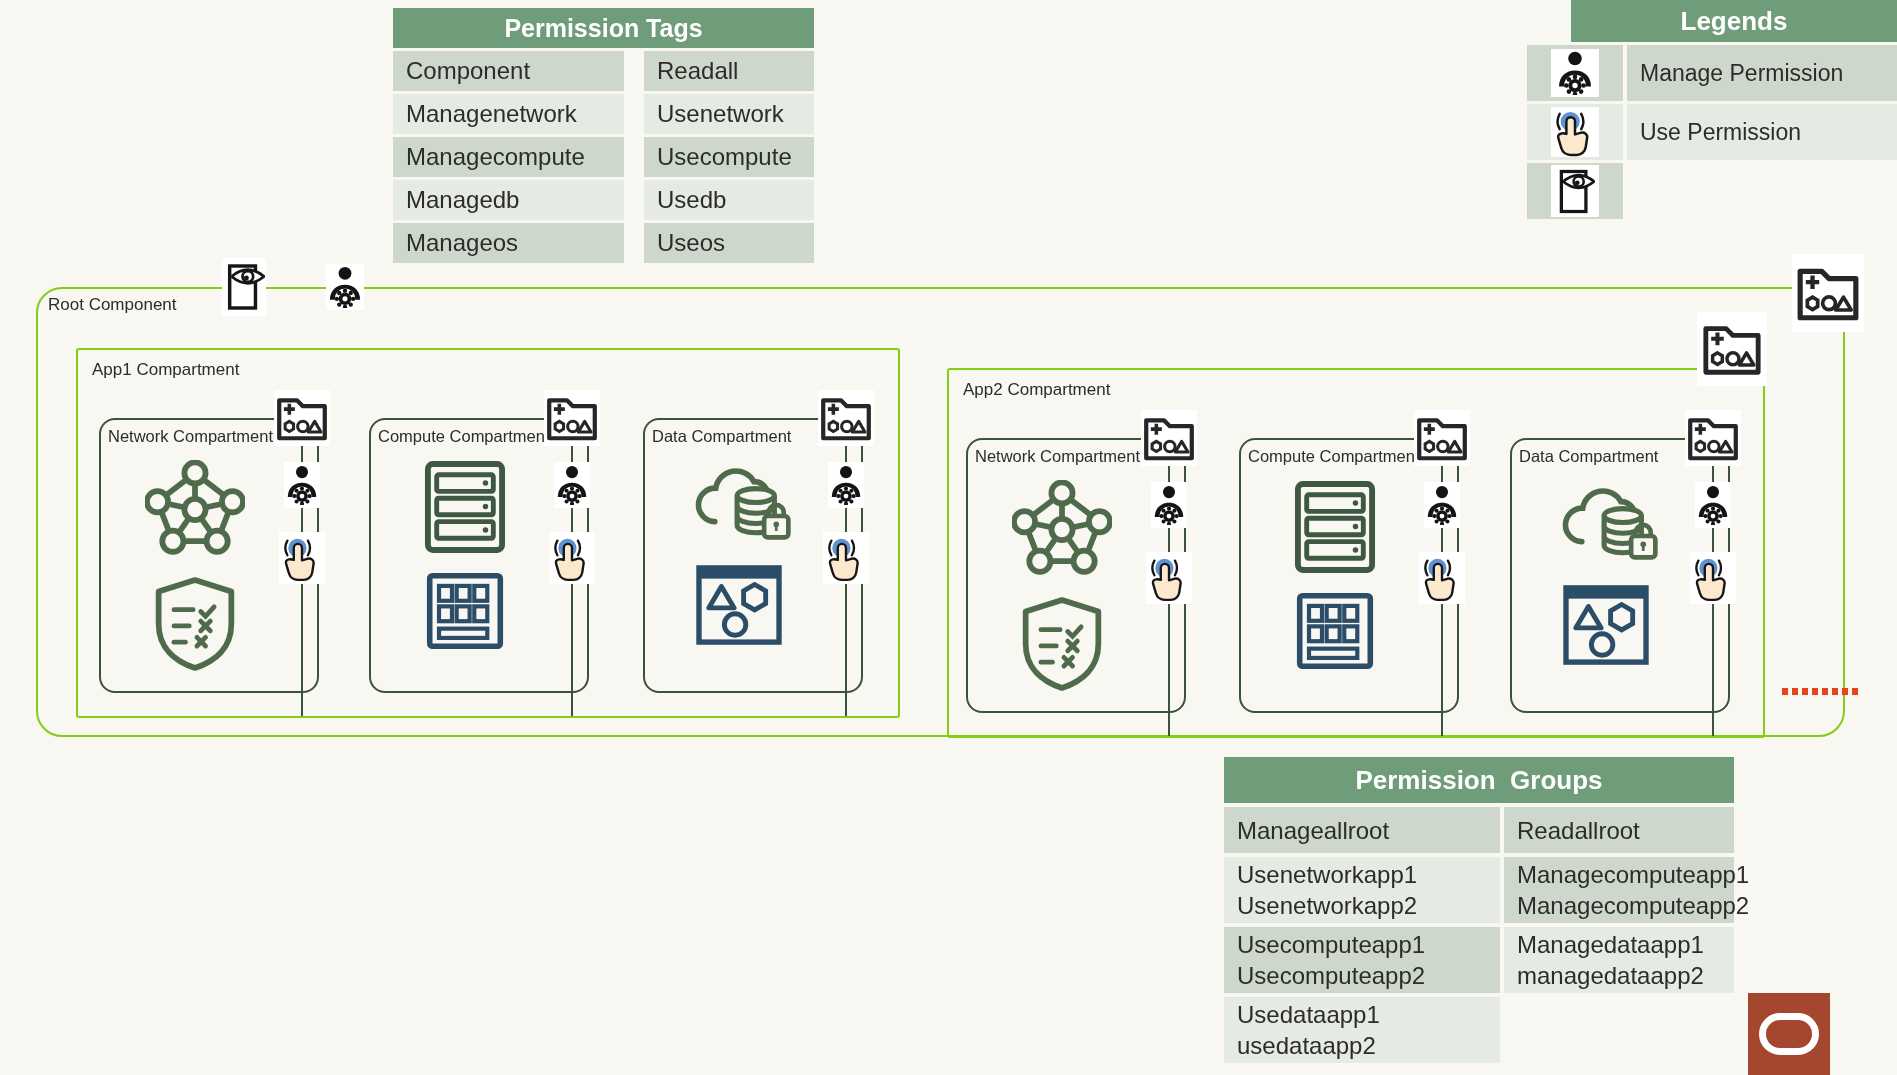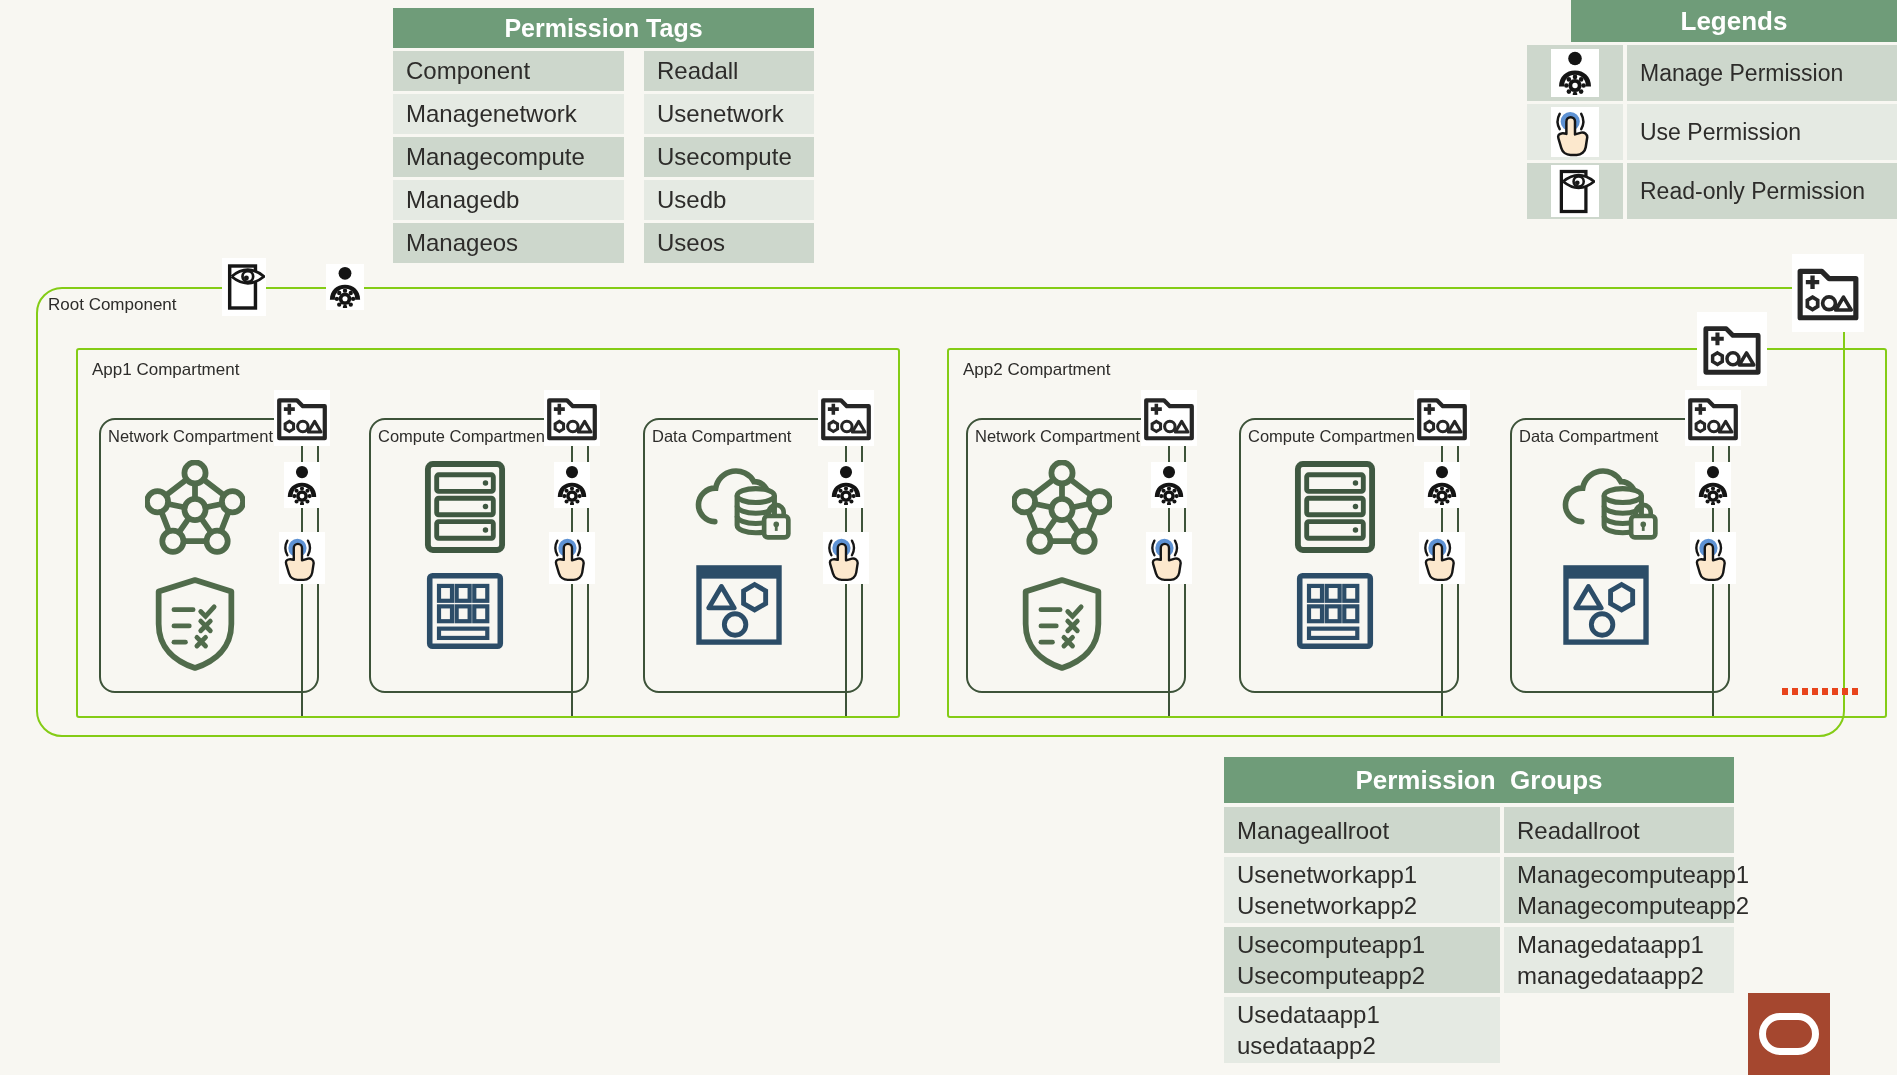--- a/index.html
+++ b/index.html
@@ -29,21 +29,21 @@
   .groups .thead{height:46px;font-size:26px;}
   .groups .cell{font-size:24px;line-height:31px;}
   .groups .r1{height:46px;}
   .groups .rr{height:66px;}
 
   
   .obox{position:absolute;border:2px solid #84cc16;box-sizing:border-box;}
   .root{left:36px;top:287px;width:1809px;height:450px;border-radius:26px;}
   .appbox{border-radius:3px;top:59px;height:370px;}
   .app1{left:38px;width:824px;}
-  .app2{left:909px;width:940px;}
+  .app2{left:909px;width:818px;margin-top:20px;}
   .comp{position:absolute;top:68px;width:220px;height:275px;border:2px solid #3D5339;
         border-radius:16px;box-sizing:border-box;}
   .boxlabel{position:absolute;left:10px;top:6px;font-size:17px;white-space:nowrap;}
   .complabel{position:absolute;left:7px;top:7px;font-size:16.5px;white-space:nowrap;}
   .comp-icons{position:absolute;left:0;top:40px;width:188px;display:flex;flex-direction:column;
               align-items:center;gap:18px;}
 
   
   .tagline{position:absolute;top:96px;height:270px;width:2px;background:#3D5339;}
   .folder-chip{position:absolute;top:40px;width:56px;height:56px;background:#FFFFFF;
@@ -217,21 +217,20 @@
         </span>
     </div>
     <div class="cell bg-light">Use Permission</div>
     <div class="cell bg-dark iconcell">
       <span class="chipw" style="width:48px;height:52px">
         <svg width="40" height="51">
             <use href="#sym-eyedoc"></use>
           </svg>
         </span>
     </div>
-    <div class="cell bg-dark">Read-only Permission</div>
   </div>
 
   <div class="obox root">
     <span class="boxlabel">Root Component</span>
 
     <div class="obox appbox app1">
       <span class="boxlabel" style="left:14px;top:10px">App1 Compartment</span>
 
       <div class="tagline" style="left:223px"></div>
       <div class="tagline" style="left:493px"></div>

